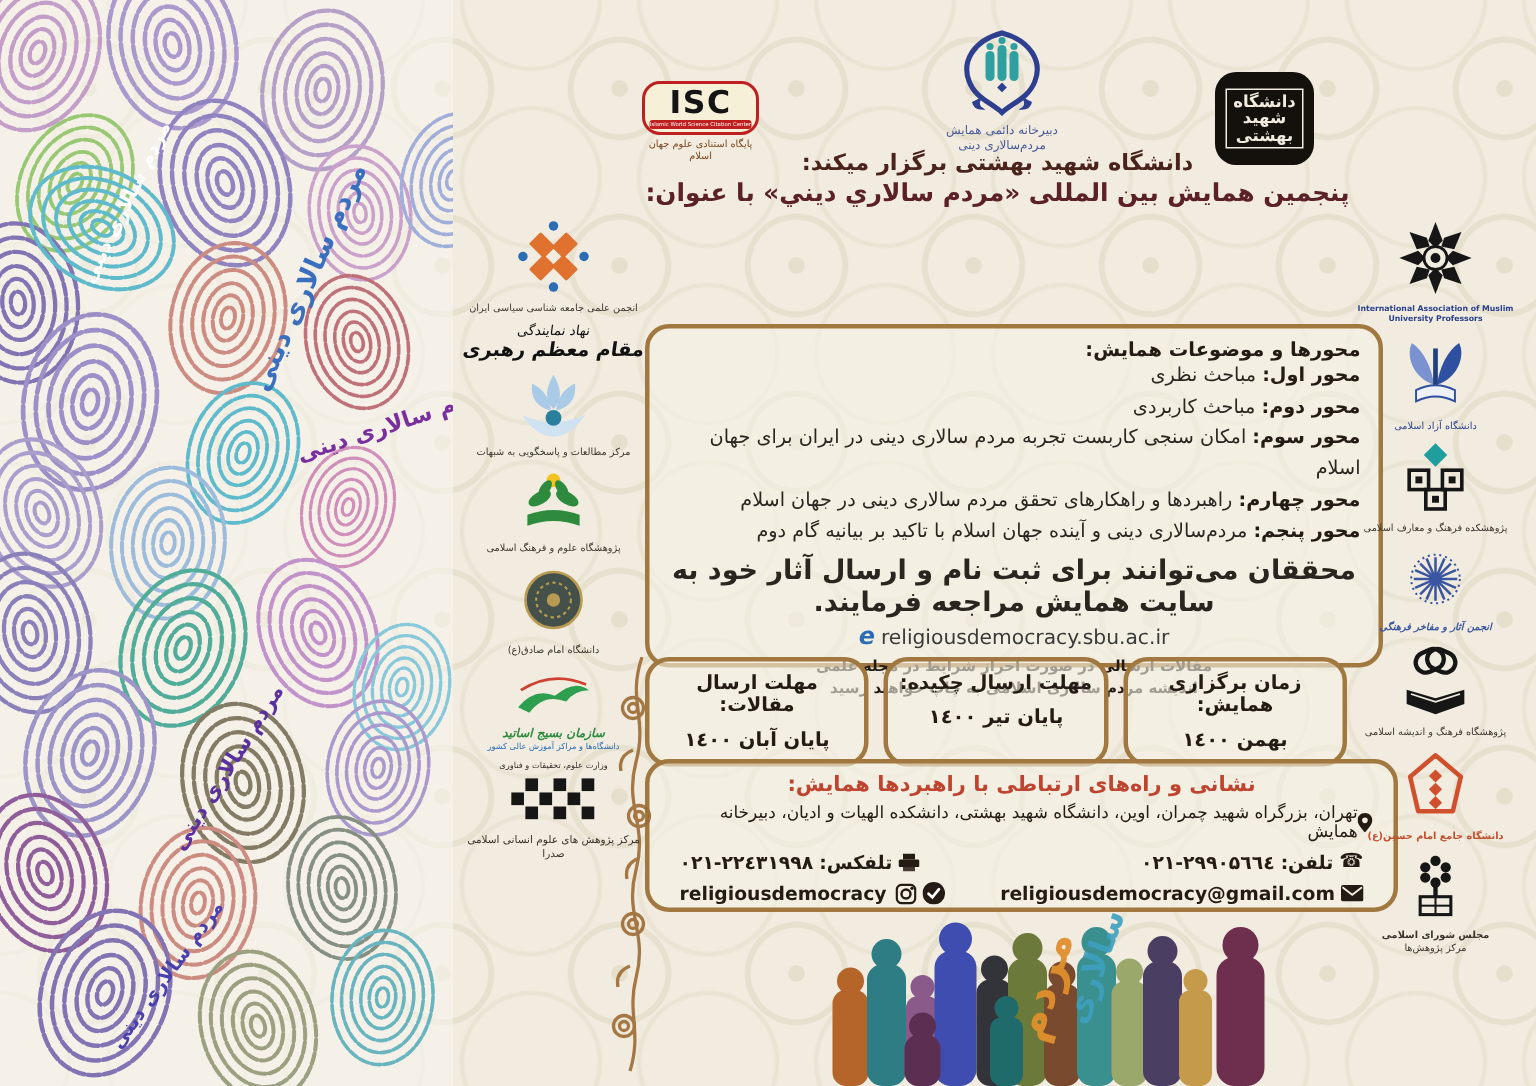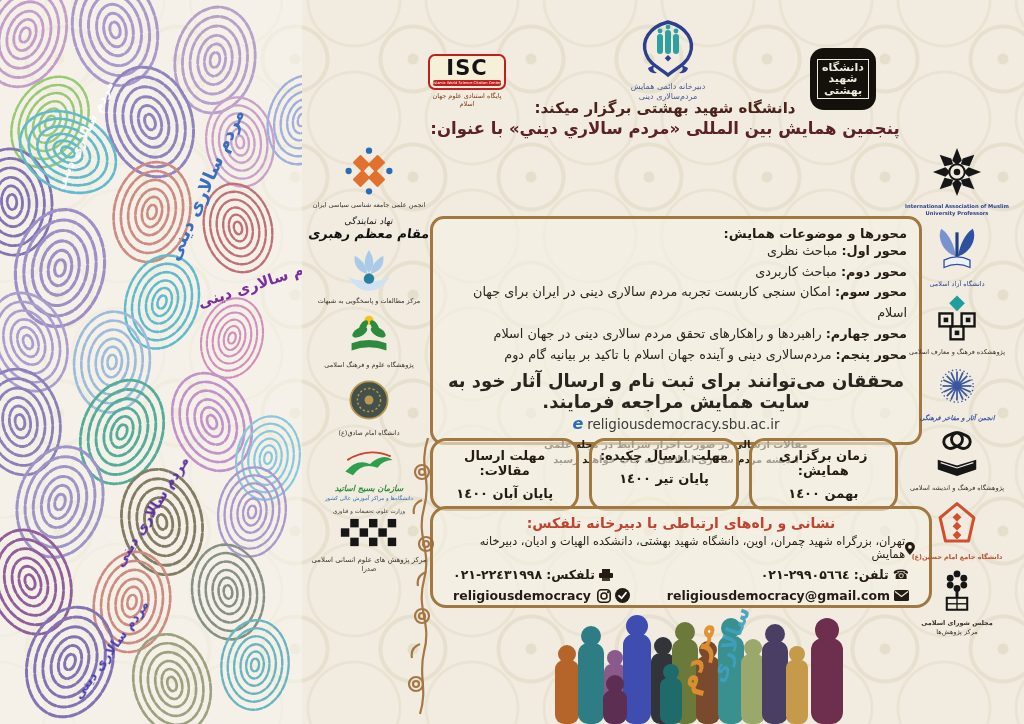--- a/index.html
+++ b/index.html
@@ -19,36 +19,36 @@
   .num{direction:ltr;unicode-bidi:isolate;}
   
   #left-art{left:0;top:0;width:302px;height:724px;background:rgba(248,246,238,.55);}
   
   .logo-item{width:126px;text-align:center;margin-bottom:7px;}
   .logo-item .cap{font-size:6.5px;line-height:1.25;color:#3a332c;margin-top:1px;}
   #left-logos{left:306px;top:146px;width:126px;}
   #right-logos{left:894px;top:146px;width:126px;}
   
   #isc-badge{left:428px;top:54px;width:78px;text-align:center;}
-  #isc-box{border:2.5px solid #bf1f1f;border-radius:7px;background:#f7f0d8;padding:1px 2px 0;}
+  #isc-box{border:2.5px solid #bf1f1f;border-radius:12px;background:#f7f0d8;padding:1px 2px 0;}
   #isc-text{font-weight:bold;font-size:21px;letter-spacing:1px;color:#141414;line-height:1.05;}
   #isc-strip{background:#bf1f1f;color:#fff;font-size:3.6px;border-radius:2px;padding:1px 0;margin:1px 1px 2px;}
   #isc-cap{font-size:6.5px;color:#7a4216;margin-top:2px;}
   #conf-logo{left:606px;top:20px;width:124px;text-align:center;}
   .conf-cap{font-size:8px;color:#4a5a9a;line-height:1.3;text-align:center;}
   #sbu-logo{left:810px;top:48px;width:66px;height:62px;background:#14100c;border-radius:14px;
     display:flex;align-items:center;justify-content:center;}
   #sbu-inner{border:1.5px solid #f1ecdf;padding:2px 4px;color:#f1ecdf;font-weight:bold;
     font-size:11px;line-height:1.05;text-align:center;}
   #organizer-line{left:430px;top:99px;width:470px;font-size:15px;font-weight:bold;color:#4a241c;}
   #series-line{left:430px;top:119px;width:470px;font-size:16.5px;font-weight:bold;color:#5c2128;}
   #main-title{left:430px;top:142px;width:470px;font-size:39px;font-weight:bold;color:#5c2330;}
   
   .brown-box{border:3px solid #a07840;border-radius:16px;background:rgba(245,241,229,.6);}
-  #topics-box{left:430px;top:216px;width:462px;height:212px;padding:7px 12px 4px;border-radius:14px;}
+  #topics-box{left:430px;top:216px;width:462px;height:212px;padding:7px 12px 4px;}
   #topics-heading{font-size:13px;font-weight:bold;color:#241c14;}
   .topic-line{font-size:12.8px;color:#2b2520;line-height:1.62;}
   .topic-line b{color:#241c14;}
   #register-note{font-size:18px;font-weight:bold;color:#2b2520;margin-top:5px;text-align:center;}
   #website-line{text-align:center;margin-top:2px;font-size:13.5px;color:#3a3a3a;}
   #website-e{font-style:italic;font-weight:bold;color:#2a6db5;font-size:16px;margin-right:4px;}
   .journal-note{font-size:10px;font-weight:bold;color:#241c14;text-align:center;line-height:1.45;}
   #journal-notes{margin-top:5px;}
   #deadlines{left:430px;top:438px;width:468px;display:flex;gap:10px;}
   .deadline-box{flex:1;padding:7px 6px;text-align:center;}
@@ -185,21 +185,21 @@
       <div class="deadline-title">مهلت ارسال چکیده:</div>
       <div class="deadline-value">پایان تیر ۱٤۰۰</div>
     </div>
     <div class="deadline-box brown-box">
       <div class="deadline-title">مهلت ارسال مقالات:</div>
       <div class="deadline-value">پایان آبان ۱٤۰۰</div>
     </div>
   </div>
 
   <div id="contact-box" class="abs rtl brown-box">
-    <div id="contact-heading">نشانی و راه‌های ارتباطی با دبیرخانه تلفکس:</div>
+    <div id="contact-heading">نشانی و راه‌های ارتباطی با راهبردها همایش:</div>
     <div id="address-row">
       <svg width="10" height="13" viewBox="0 0 10 13">
         <path d="M5 0 C2 0 0 2.2 0 5 C0 8 5 13 5 13 C5 13 10 8 10 5 C10 2.2 8 0 5 0 Z M5 6.8 A1.9 1.9 0 1 1 5 3 A1.9 1.9 0 0 1 5 6.8Z" fill="#241c14"></path>
       </svg>
       <span>تهران، بزرگراه شهید چمران، اوین، دانشگاه شهید بهشتی، دانشکده الهیات و ادیان، دبیرخانه همایش</span>
     </div>
     <div class="c-row">
       <span class="c-cell">
         <span class="c-icon">☎</span>
         <span>تلفن:</span>

